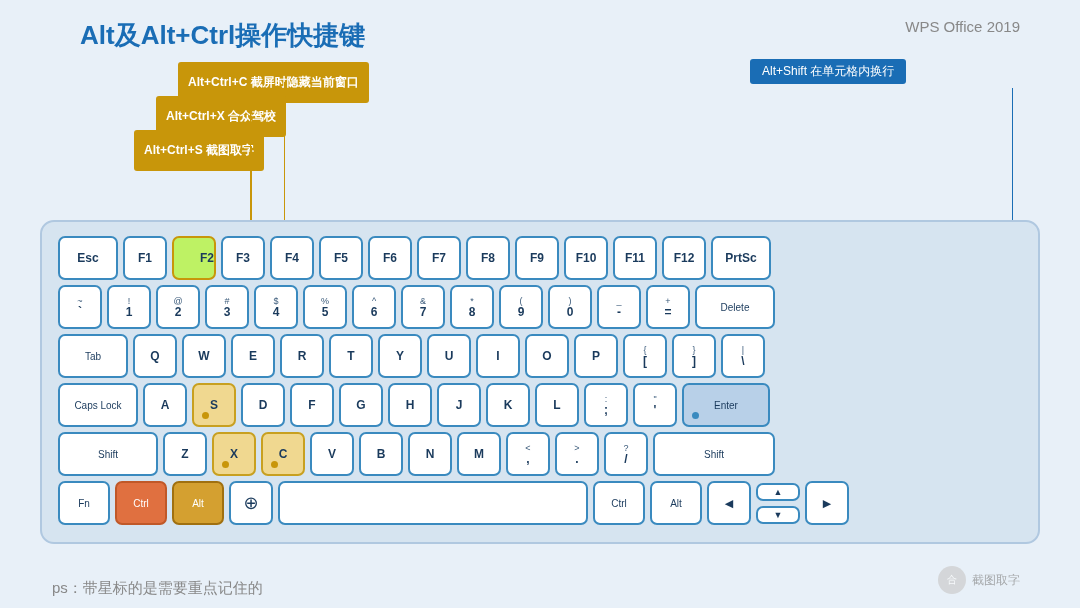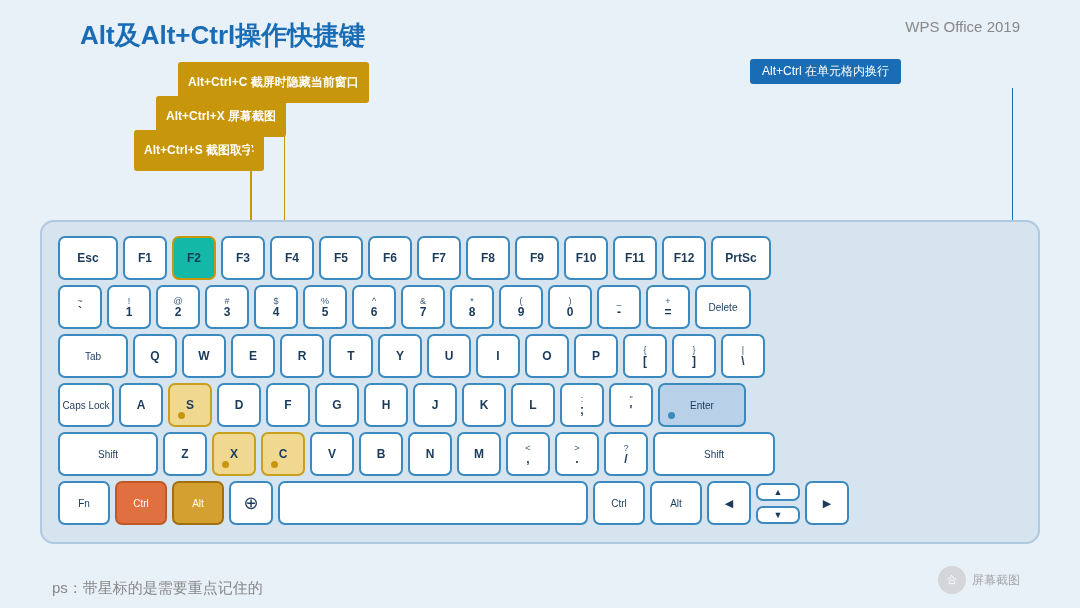--- a/index.html
+++ b/index.html
@@ -111,21 +111,21 @@
     .key .label {
       font-size: 10px;
       color: #1a3a5c;
     }
 
     
     .w-1  { width: 44px; }
     .w-1h { width: 52px; }
     .w-15 { width: 60px; }
     .w-175 { width: 70px; }
-    .w-2  { width: 56px; }
+    .w-2  { width: 80px; }
     .w-25 { width: 100px; }
     .w-3  { width: 122px; }
     .w-sp { width: 310px; }
     .w-enter { width: 88px; }
 
     
     .key-highlight-yellow {
       background: #f0d890;
       border-color: #c8a020;
     }
@@ -174,49 +174,49 @@
 
 <div class="page">
 
   <div class="header-title">Alt及Alt+Ctrl操作快捷键</div>
   <div class="wps-logo">WPS Office 2019</div>
 
   <div style="position:absolute; top:62px; left:130px;">
     <div class="tooltip-box"><span>Alt+Ctrl+C 截屏时隐藏当前窗口</span></div>
   </div>
   <div style="position:absolute; top:96px; left:108px;">
-    <div class="tooltip-box"><span>Alt+Ctrl+X 屏幕截图</span></div>
+    <div class="tooltip-box"><span>Alt+Ctrl+X 合众驾校</span></div>
   </div>
   <div style="position:absolute; top:130px; left:86px;">
     <div class="tooltip-box"><span>Alt+Ctrl+S 截图取字</span></div>
   </div>
 
   <div style="position:absolute; top:82px; left:284px; width:1px; height:148px; background:#c8960a;"></div>
   <div style="position:absolute; top:112px; left:250px; width:1px; height:114px; background:#c8960a;"></div>
   <div style="position:absolute; top:146px; left:251px; width:1px; height:82px; background:#c8960a;"></div>
 
   <div style="position:absolute; top:62px; left:750px; display:flex; align-items:center; gap:8px;">
     <span class="star-icon">★</span>
     <div class="tooltip-right">
-      <span>Alt+Ctrl 在单元格内换行</span>
+      <span>Alt+Shift 在单元格内换行</span>
     </div>
   </div>
 
   <div style="position:absolute; top:88px; left:1012px; width:1px; height:142px; background:#1a6db5;"></div>
 
   <div class="keyboard">
 
     <div class="kb-row">
       <div class="key w-15">
           <span class="single-char">Esc</span>
         </div>
       <div class="key w-1">
           <span class="single-char">F1</span>
         </div>
-      <div class="key w-1" style="border-color:#c8960a; background:#14b8a6;">
+      <div class="key w-1" style="border-color:#c8960a; background:#bef264;align-items:flex-end;">
           <span class="single-char">F2</span>
         </div>
       <div class="key w-1">
           <span class="single-char">F3</span>
         </div>
       <div class="key w-1">
           <span class="single-char">F4</span>
         </div>
       <div class="key w-1">
           <span class="single-char">F5</span>
@@ -478,16 +478,16 @@
           <span>▶</span>
         </div>
     </div>
 
   </div>
 
   <div class="ps-note">ps：带星标的是需要重点记住的</div>
 
   <div style="position:absolute; bottom:14px; right:60px; display:flex; align-items:center; gap:6px; opacity:0.7;">
     <div style="width:28px; height:28px; background:#ccc; border-radius:50%; display:flex; align-items:center; justify-content:center; font-size:10px; color:#fff;">合</div>
-    <span style="font-size:12px; color:#888;">屏幕截图</span>
+    <span style="font-size:12px; color:#888;">截图取字</span>
   </div>
 
 </div>
 
 </body></html>

